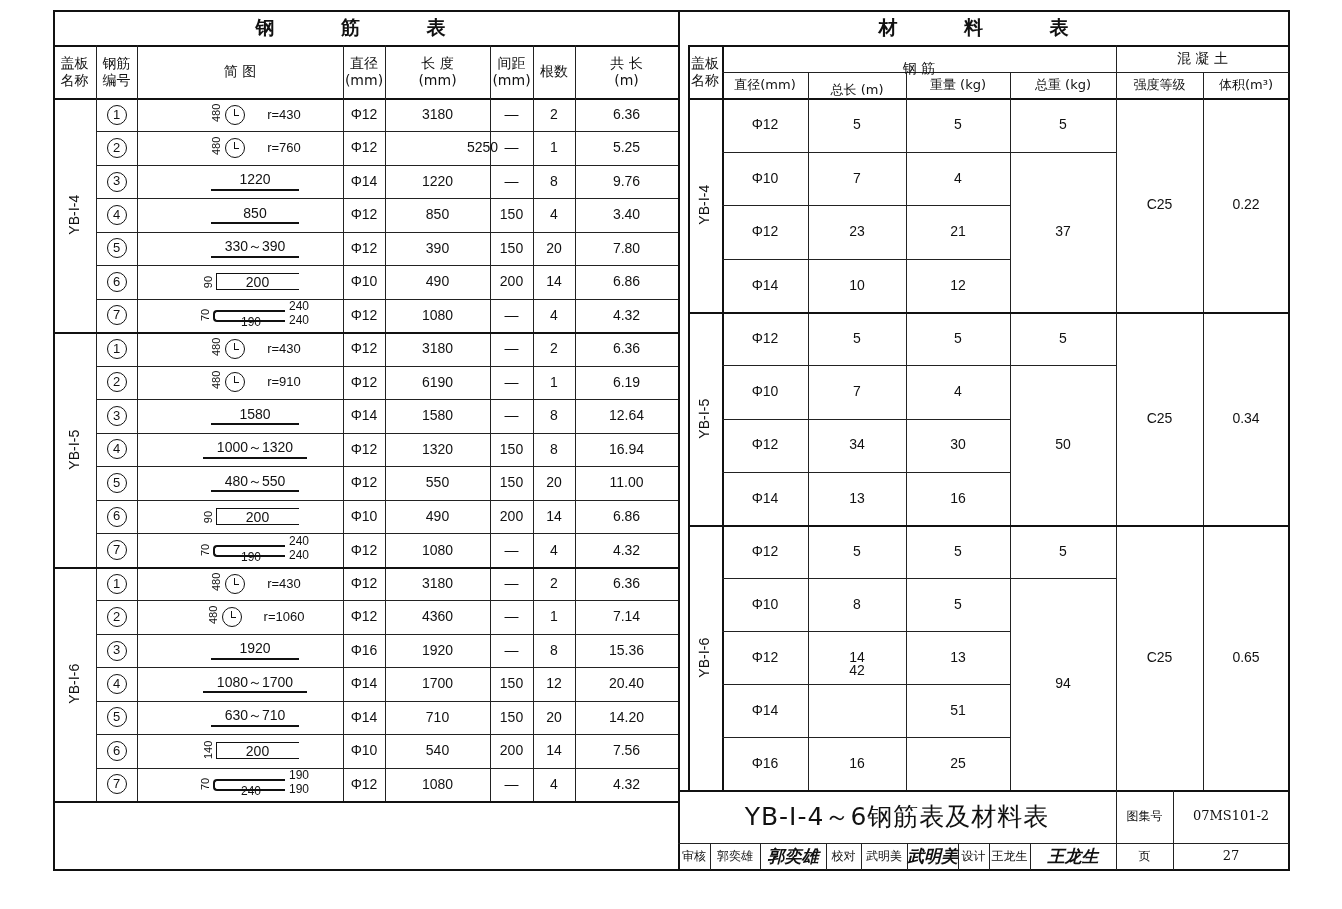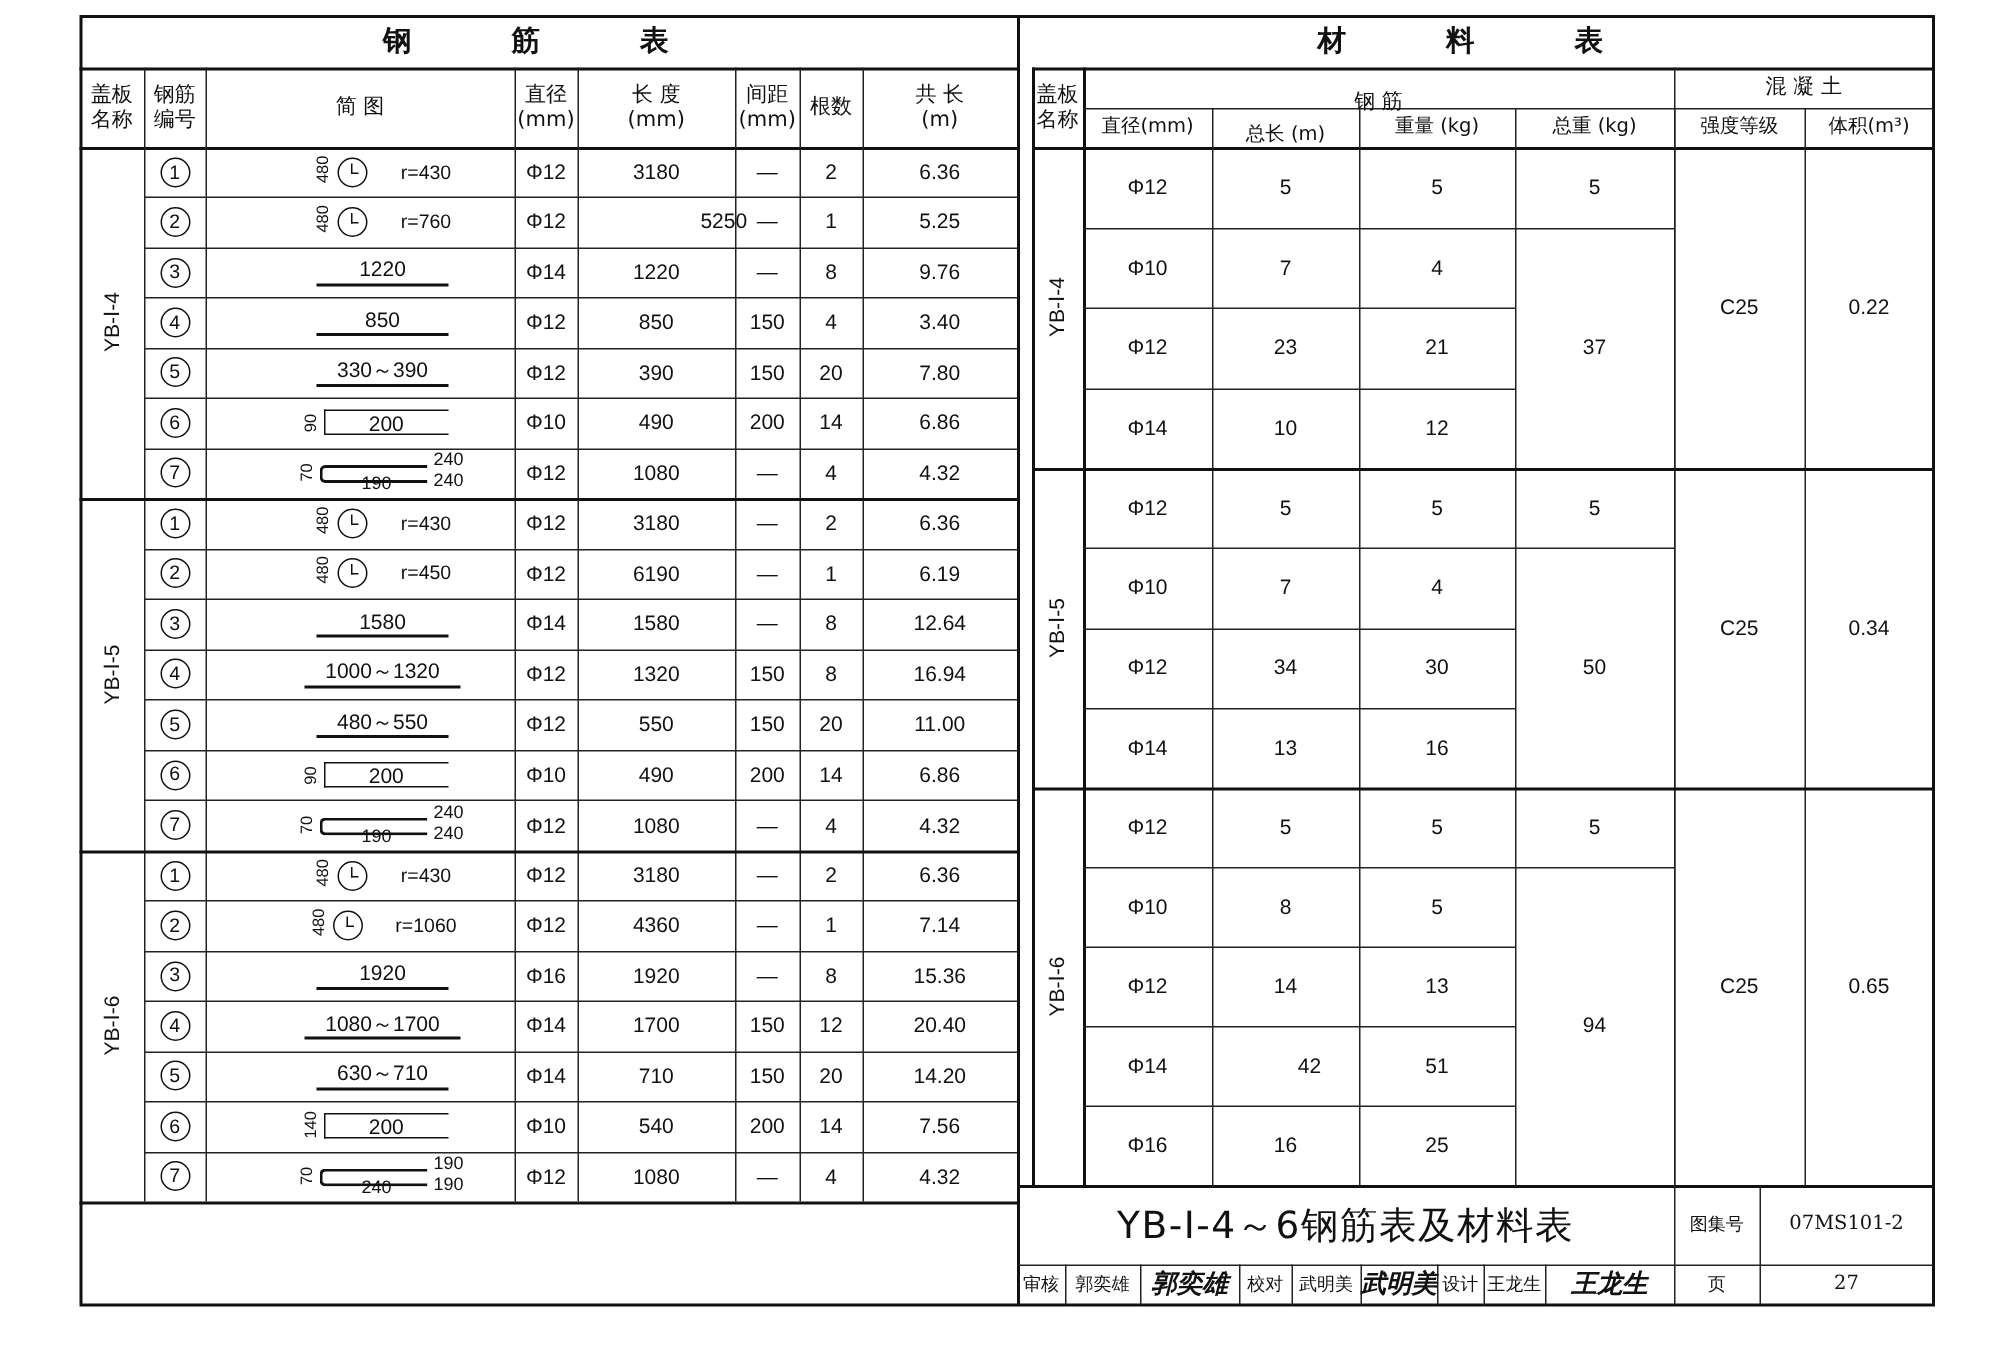--- a/index.html
+++ b/index.html
@@ -291,21 +291,21 @@
       <span style="white-space:pre-line">6.36</span>
     </div>
     <div class="hl" style="left:96px;top:365.57142857142856px;width:582px;"></div>
     <div class="cell " style="left:96px;top:365.57142857142856px;width:41px;height:33.57142857142857px;">
       <div class="circ">2</div>
     </div>
     <div class="cell " style="left:137px;top:365.57142857142856px;width:206px;height:33.57142857142857px;justify-content:center;">
       <div class="ring" style="margin-left:30px;">
         <span class="lab">480</span>
         <span class="o"></span>
-        <span>r=450</span>
+        <span>r=910</span>
       </div>
     </div>
     <div class="cell " style="left:343px;top:365.57142857142856px;width:42px;height:33.57142857142857px;">
       <span style="white-space:pre-line">Φ12</span>
     </div>
     <div class="cell " style="left:385px;top:365.57142857142856px;width:105px;height:33.57142857142857px;">
       <span style="white-space:pre-line">6190</span>
     </div>
     <div class="cell " style="left:490px;top:365.57142857142856px;width:43px;height:33.57142857142857px;">
       <span style="white-space:pre-line">—</span>
@@ -798,21 +798,21 @@
     <div class="cell " style="left:808px;top:631px;width:98px;height:53px;">
       <span style="white-space:pre-line">14</span>
     </div>
     <div class="cell " style="left:906px;top:631px;width:104px;height:53px;">
       <span style="white-space:pre-line">13</span>
     </div>
     <div class="hl" style="left:722px;top:684px;width:288px;"></div>
     <div class="cell " style="left:722px;top:684px;width:86px;height:53px;">
       <span style="white-space:pre-line">Φ14</span>
     </div>
-    <div class="cell " style="left:808px;top:684px;width:98px;height:53px;padding-left:16px;">
+    <div class="cell " style="left:808px;top:644px;width:98px;height:53px;">
       <span style="white-space:pre-line">42</span>
     </div>
     <div class="cell " style="left:906px;top:684px;width:104px;height:53px;">
       <span style="white-space:pre-line">51</span>
     </div>
     <div class="hl" style="left:722px;top:737px;width:288px;"></div>
     <div class="cell " style="left:722px;top:737px;width:86px;height:53px;">
       <span style="white-space:pre-line">Φ16</span>
     </div>
     <div class="cell " style="left:808px;top:737px;width:98px;height:53px;">

